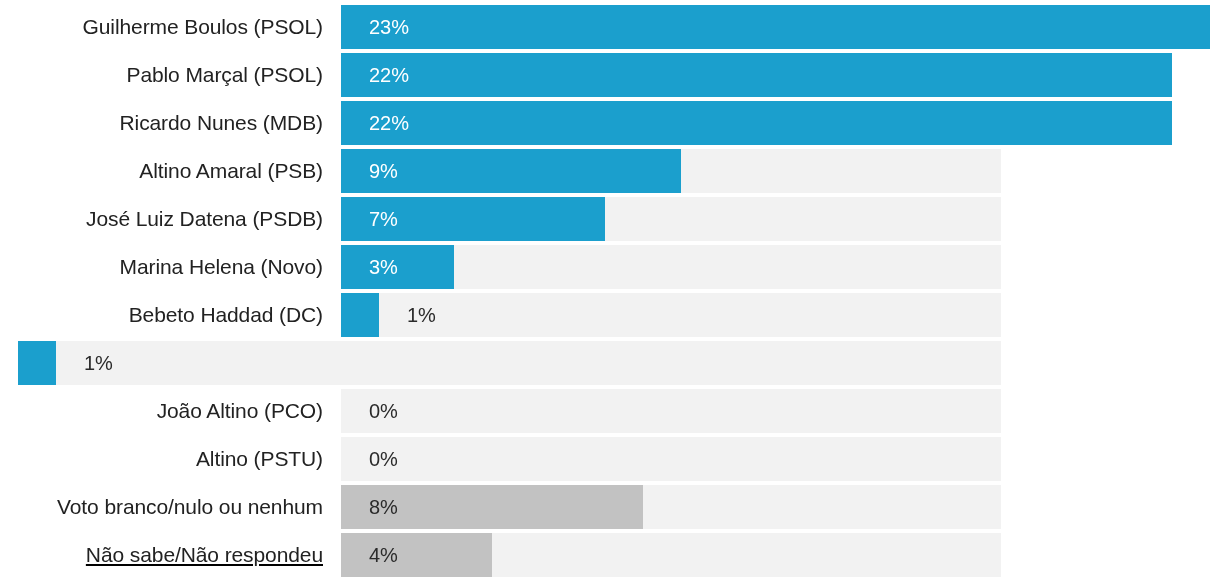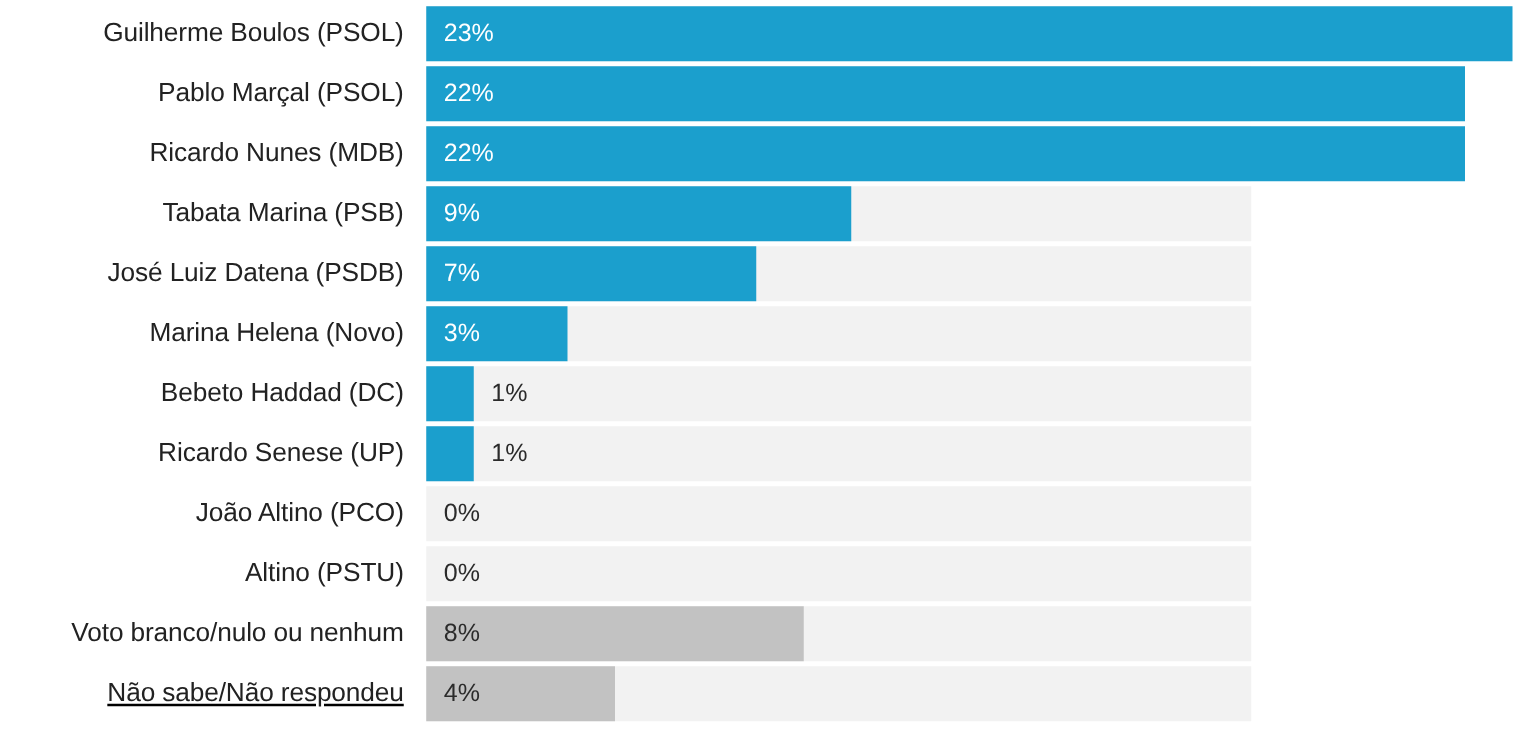--- a/index.html
+++ b/index.html
@@ -62,21 +62,21 @@
   }
   .value {
     position: absolute;
     top: 0;
     height: 44px;
     display: flex;
     align-items: center;
     font-size: 20px;
     line-height: 44px;
     color: #ffffff;
-    padding-left: 14px;
+    padding-left: 28px;
     box-sizing: border-box;
     white-space: nowrap;
   }
   .value.outside {
     color: #2b2b2b;
   }
   .value.dark {
     color: #2b2b2b;
   }
 </style>
@@ -102,21 +102,21 @@
     </div>
     <div class="row">
       <div class="row-label">Ricardo Nunes (MDB)</div>
       <div class="track-wrap">
         <div class="track"></div>
         <div class="bar" style="width: 831.217px;"></div>
         <div class="value" style="left: 0px;">22%</div>
       </div>
     </div>
     <div class="row">
-      <div class="row-label">Tabata Marina (PSB)</div>
+      <div class="row-label">Altino Amaral (PSB)</div>
       <div class="track-wrap">
         <div class="track"></div>
         <div class="bar" style="width: 340.043px;"></div>
         <div class="value" style="left: 0px;">9%</div>
       </div>
     </div>
     <div class="row">
       <div class="row-label">José Luiz Datena (PSDB)</div>
       <div class="track-wrap">
         <div class="track"></div>
@@ -134,21 +134,20 @@
     </div>
     <div class="row">
       <div class="row-label">Bebeto Haddad (DC)</div>
       <div class="track-wrap">
         <div class="track"></div>
         <div class="bar" style="width: 38px;"></div>
         <div class="value outside" style="left: 38px;">1%</div>
       </div>
     </div>
     <div class="row">
-      <div class="row-label">Ricardo Senese (UP)</div>
       <div class="track-wrap">
         <div class="track"></div>
         <div class="bar" style="width: 38px;"></div>
         <div class="value outside" style="left: 38px;">1%</div>
       </div>
     </div>
     <div class="row">
       <div class="row-label">João Altino (PCO)</div>
       <div class="track-wrap">
         <div class="track"></div>

